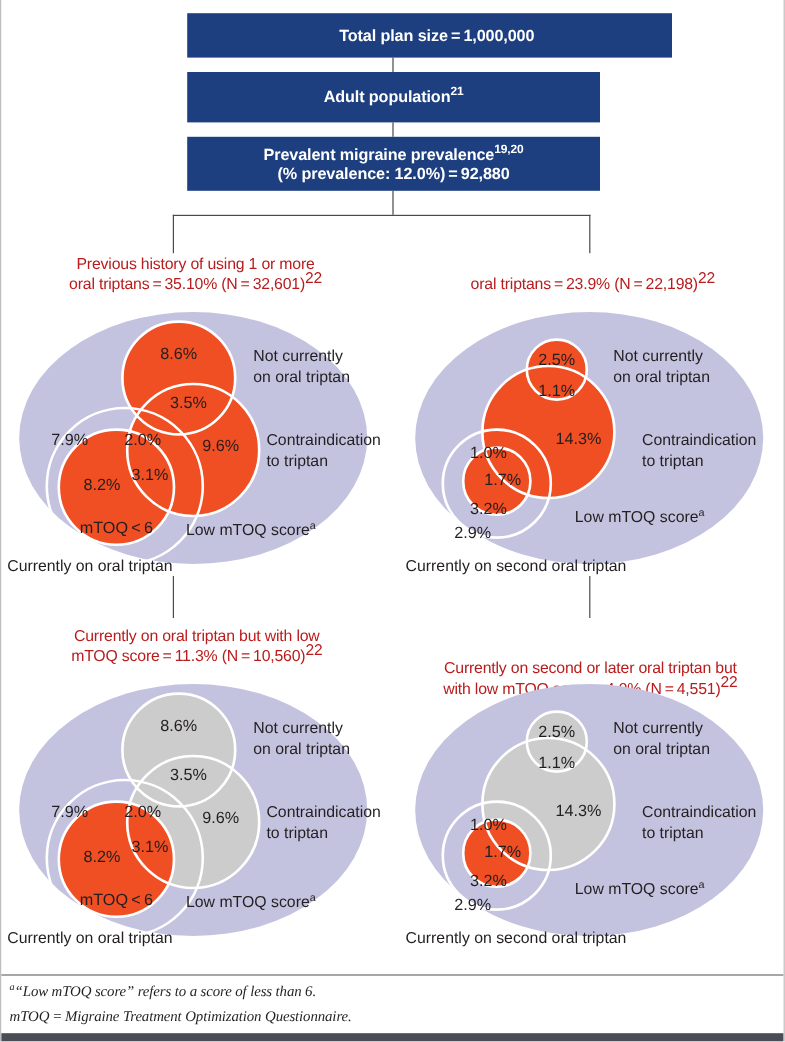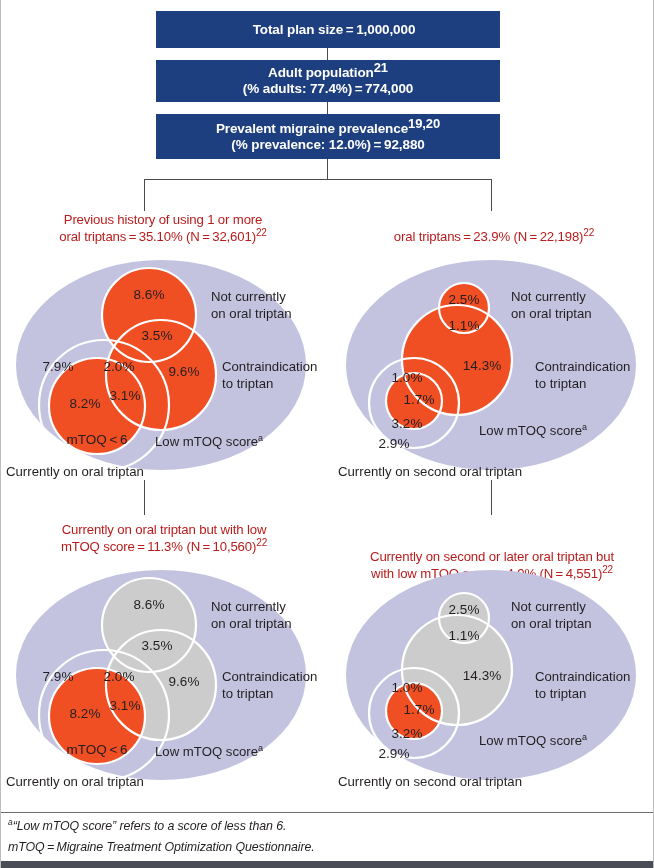--- a/index.html
+++ b/index.html
@@ -25,40 +25,40 @@
     color: #ffffff;
     font-weight: bold;
     text-align: center;
     display: flex;
     align-items: center;
     justify-content: center;
     line-height: 1.18;
     font-size: 13.5px;
     letter-spacing: -0.1px;
   }
-  .flowbox sup { font-size: 13px; vertical-align: super; line-height: 0; }
-
-  #box-total { left: 155px; top: 11px;  width: 344px; height: 37px; padding-left: 12px; }
+  .flowbox sup { font-size: 10px; vertical-align: super; line-height: 0; }
+
+  #box-total { left: 155px; top: 11px;  width: 404px; height: 37px; padding-left: 12px; }
   #box-adult { left: 155px; top: 60px;  width: 344px; height: 42px; }
   #box-prev  { left: 155px; top: 114px; width: 344px; height: 45px; }
 
   
   .vline { position: absolute; width: 1px; background: #4a4a4a; }
   .hline { position: absolute; height: 1px; background: #4a4a4a; }
 
   
   .qcaption {
     position: absolute;
     text-align: center;
     font-size: 13.2px;
     line-height: 1.26;
     color: #b91c1c;
     letter-spacing: -0.15px;
   }
-  .qcaption sup { font-size: 10px; vertical-align: super; line-height: 0; }
+  .qcaption sup { font-size: 13px; vertical-align: super; line-height: 0; }
 
   
   .venn { position: absolute; width: 327px; height: 240px; }
   .venn svg { display: block; width: 100%; height: 100%; overflow: visible; }
 
   .vlabel {
     font-family: "Liberation Sans", sans-serif;
     font-size: 13.2px;
     fill: #231f20;
   }
@@ -79,20 +79,21 @@
     position: absolute; left: 0; right: 0; top: 812px;
     height: 1px; background: #6d6e71;
   }
   .footnote {
     position: absolute;
     left: 7px;
     font-style: italic;
     font-size: 12.4px;
     color: #231f20;
     letter-spacing: -0.1px;
+    font-family: Liberation Serif, serif;
   }
   .footnote sup { font-size: 8.5px; vertical-align: super; line-height: 0; font-style: italic; }
   #fn1 { top: 819px; }
   #fn2 { top: 840px; }
   #bottom-bar {
     position: absolute; left: 0; right: 0; bottom: 0;
     height: 7px; background: #4a4d55;
   }
 </style>
 </head>
@@ -100,21 +101,20 @@
 
 <div id="root">
 
   <div class="flowbox" id="box-total">
     <span>Total plan size = 1,000,000</span>
   </div>
 
   <div class="flowbox" id="box-adult">
     <span>
       <span>Adult population</span><sup>21</sup><br>
-      <span>(% adults: 77.4%) = 774,000</span>
     </span>
   </div>
 
   <div class="flowbox" id="box-prev">
     <span>
       <span>Prevalent migraine prevalence</span><sup>19,20</sup><br>
       <span>(% prevalence: 12.0%) = 92,880</span>
     </span>
   </div>
 

